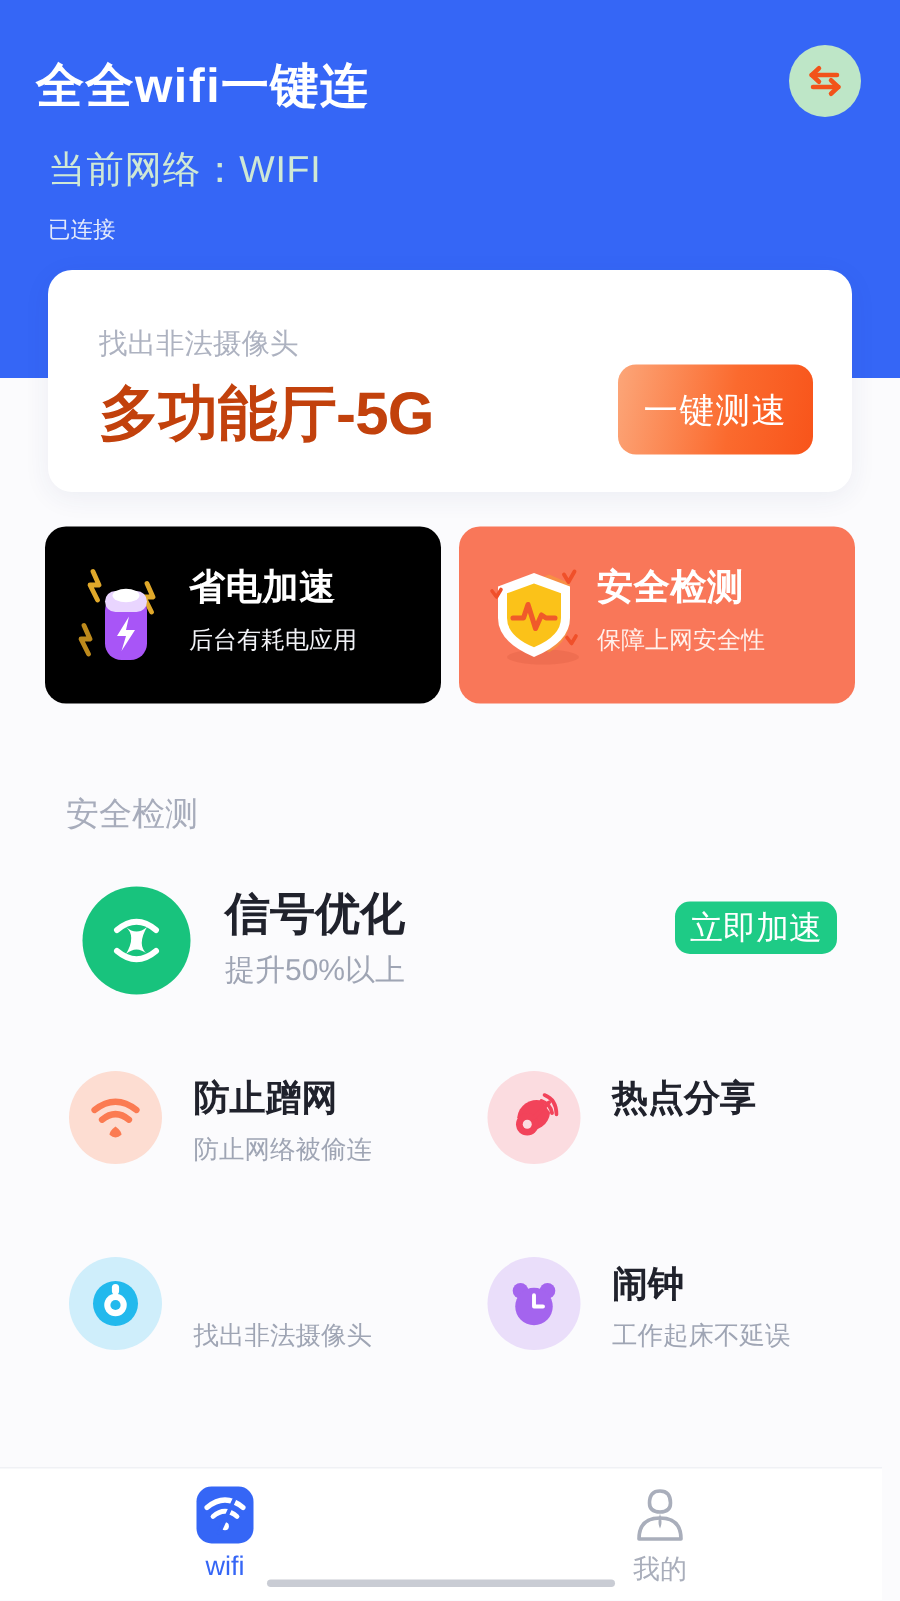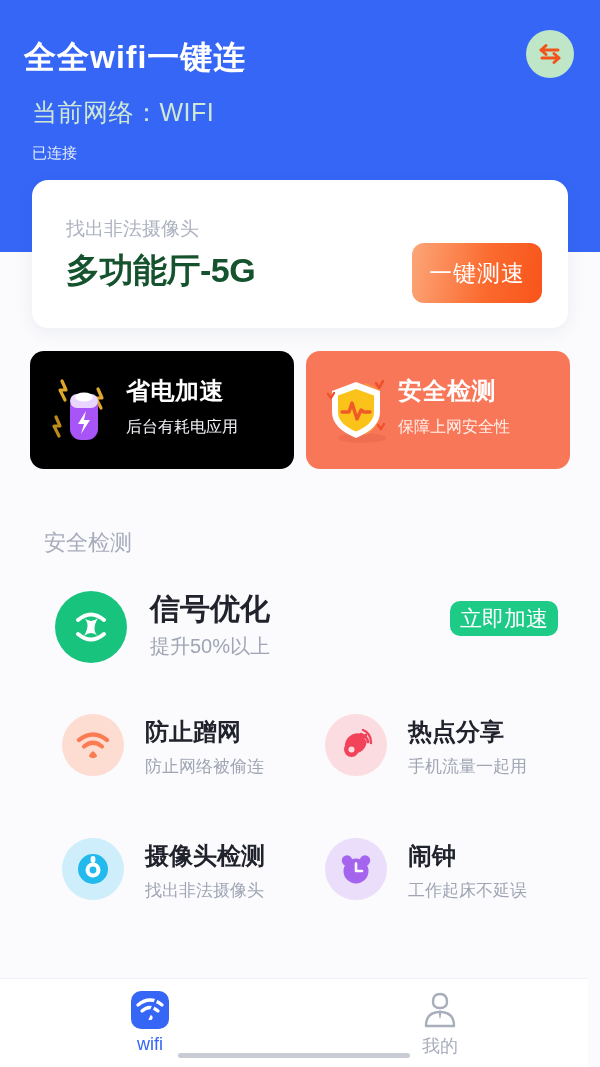--- a/index.html
+++ b/index.html
@@ -51,21 +51,21 @@
     background: #FFFFFF;
     border-radius: 16px;
     box-shadow: 0 4px 18px rgba(40,60,120,0.07);
   }
   .speed-sub {
     position: absolute; left: 34px; top: 36px;
     font-size: 19px; color: #ADB2C0;
   }
   .speed-name {
     position: absolute; left: 34px; top: 68px;
-    font-size: 34px; font-weight: 700; color: #14532d;
+    font-size: 40px; font-weight: 700; color: #c2410c;
     letter-spacing: -0.5px;
   }
   .speed-btn {
     position: absolute; right: 26px; top: 63px;
     width: 130px; height: 60px; border-radius: 12px;
     background: linear-gradient(100deg, #FCA679 0%, #FB6A2E 58%, #F8541A 100%);
     color: #FFFFFF; font-size: 23px; font-weight: 500;
     display: flex; align-items: center; justify-content: center;
     border: none; cursor: pointer; letter-spacing: 1px;
   }
@@ -135,21 +135,21 @@
   
   .grid {
     position: absolute; left: 0; top: 700px;
     width: 600px;
   }
   .grid-row { position: relative; height: 124px; }
   .grid-cell {
     position: absolute; top: 0; width: 290px; height: 110px;
     cursor: pointer;
   }
-  .grid-cell.col1 { left: 62px; }
+  .grid-cell.col1 { left: 46px; }
   .grid-cell.col2 { left: 325px; }
   .cell-icon {
     position: absolute; left: 0; top: 14px;
     width: 62px; height: 62px; border-radius: 50%;
     display: flex; align-items: center; justify-content: center;
   }
   .cell-title {
     position: absolute; left: 83px; top: 16px;
     font-size: 24px; font-weight: 600; color: #20222C;
   }
@@ -306,37 +306,35 @@
           <svg width="34" height="34" viewBox="0 0 34 34">
             <path d="M20 5 A13 13 0 0 0 6 19 L13 26 A13 13 0 0 0 27 12 Z" fill="#F2435A" transform="rotate(10 17 17)"></path>
             <circle cx="12.5" cy="21.5" r="7.5" fill="#F2435A"></circle>
             <path d="M17 17 L27 7" stroke="#F2435A" stroke-width="2.6" stroke-linecap="round"></path>
             <path d="M22 6 Q28 8 29 14" stroke="#F2435A" stroke-width="2.6" fill="none" stroke-linecap="round"></path>
             <path d="M24 2 Q32 5 32 15" stroke="#F2435A" stroke-width="2.4" fill="none" stroke-linecap="round"></path>
             <circle cx="12.5" cy="21.5" r="3" fill="#FBDCE0"></circle>
           </svg>
         </div>
         <div class="cell-title">热点分享</div>
-        <div class="cell-sub">手机流量一起用</div>
       </div>
 
     </div>
 
     <div class="grid-row">
 
       <div class="grid-cell col1">
         <div class="cell-icon" style="background:#CFEEFB;">
           <svg width="34" height="34" viewBox="0 0 34 34">
             <circle cx="17" cy="17" r="15" fill="#22B9ED"></circle>
             <circle cx="17" cy="18" r="7.5" fill="#FFFFFF"></circle>
             <circle cx="17" cy="18" r="3.4" fill="#22B9ED"></circle>
             <rect x="14.6" y="4" width="4.8" height="7" rx="2.4" fill="#FFFFFF"></rect>
           </svg>
         </div>
-        <div class="cell-title">摄像头检测</div>
         <div class="cell-sub">找出非法摄像头</div>
       </div>
 
       <div class="grid-cell col2">
         <div class="cell-icon" style="background:#EADEFA;">
           <svg width="34" height="34" viewBox="0 0 34 34">
             <circle cx="8" cy="8.5" r="5.2" fill="#A464EE"></circle>
             <circle cx="26" cy="8.5" r="5.2" fill="#A464EE"></circle>
             <circle cx="17" cy="19" r="12.5" fill="#A464EE"></circle>
             <path d="M17 11.5 L17 19 L23 19" stroke="#FFFFFF" stroke-width="2.6" fill="none" stroke-linecap="round" stroke-linejoin="round"></path>

